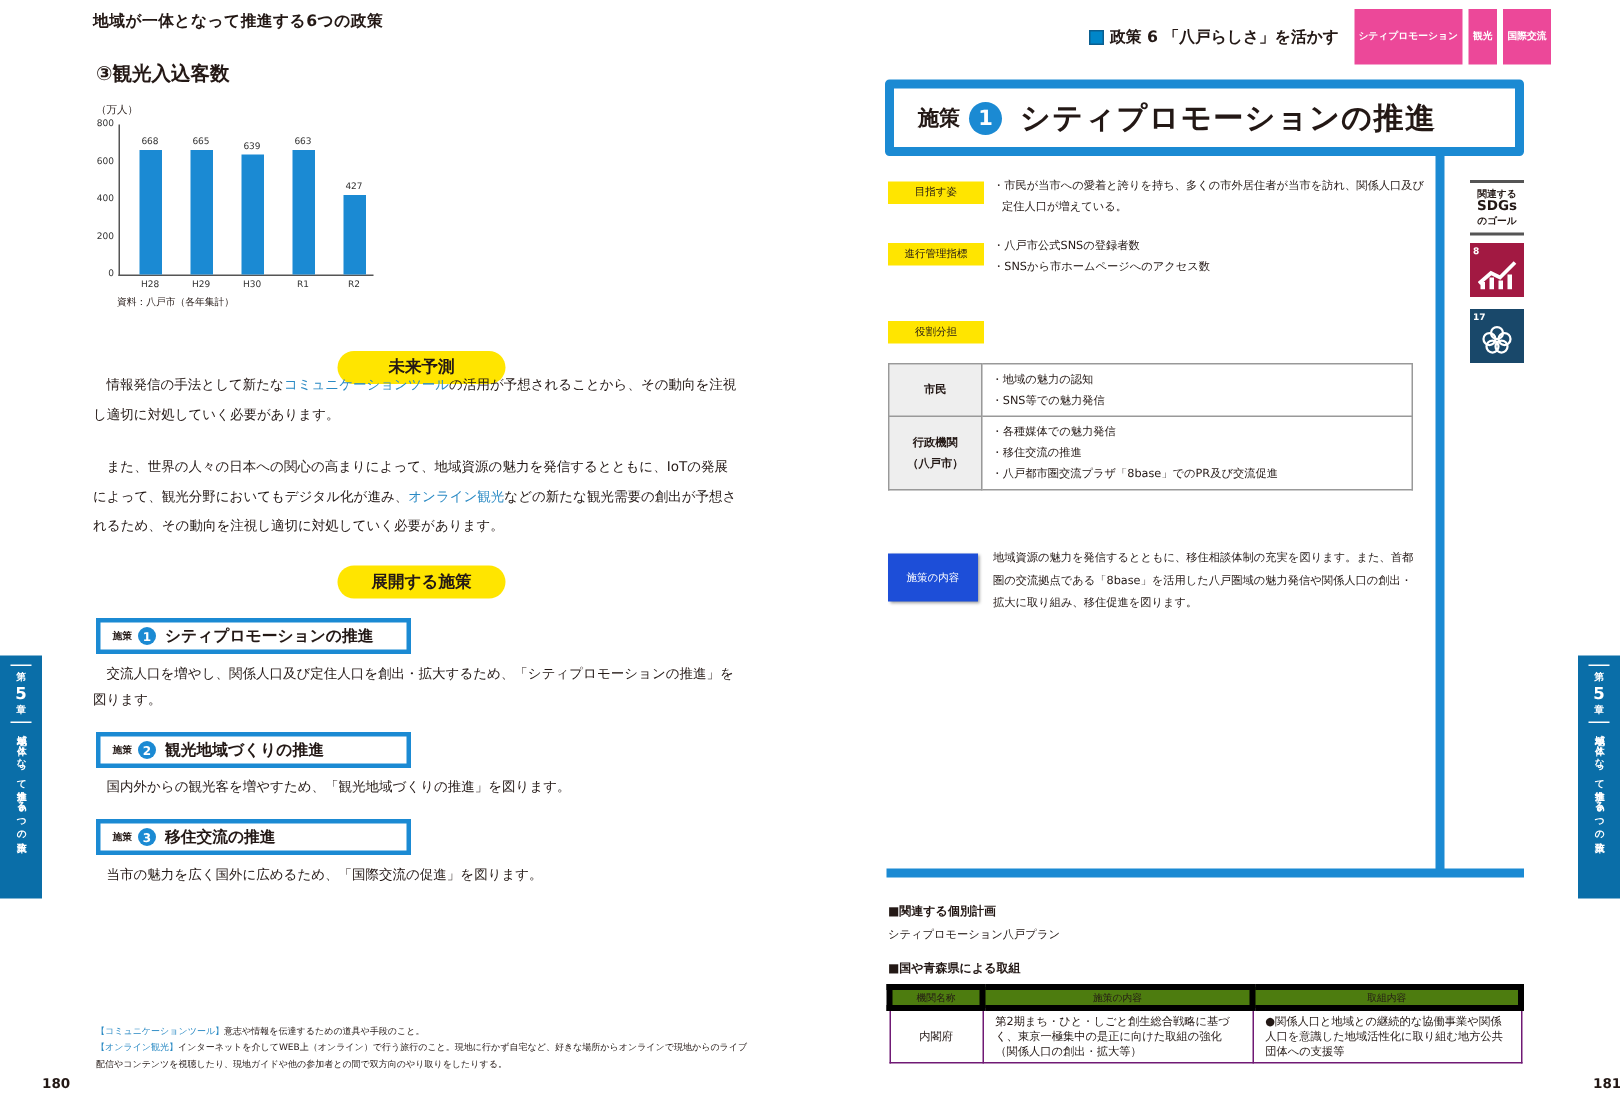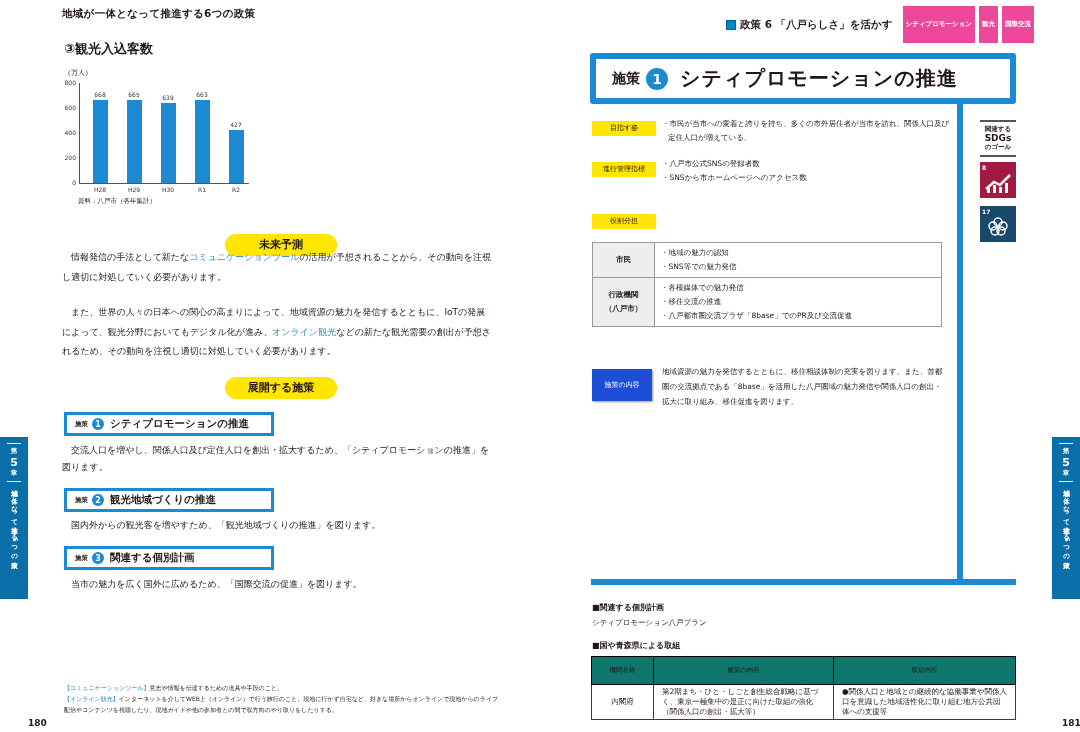--- a/index.html
+++ b/index.html
@@ -40,21 +40,21 @@
 .rtext{font-size:7.5px;line-height:14px}
 table.role{border-collapse:collapse;font-size:7.5px}
 table.role td{border:1px solid #999;padding:3px 6px;line-height:14px}
 table.role td.h{background:#eee;text-align:center;font-weight:bold;width:62px}
 .bluelab{background:#1d4ed8;color:#fff;font-size:7px;width:60px;height:32px;line-height:32px;text-align:center;box-shadow:1px 1px 2px #999}
 .sdg-head{left:980px;top:120px;width:36px;border-top:2px solid #555;border-bottom:2px solid #555;text-align:center;padding:3px 0;font-size:6.5px;font-weight:bold;line-height:9px}
 .sdg-head .big{font-size:9px}
 .sdg{width:36px;height:36px;color:#fff;font-size:6px;font-weight:bold;padding:2px}
 .sec{font-size:8px;font-weight:bold}
 table.gov{border-collapse:collapse;font-size:7.5px;width:425px}
-table.gov th{background:#0f766e;border:1px solid #000000;font-size:6.5px;font-weight:normal;height:28px}
+table.gov th{background:#4d7c0f;border:4px solid #000000;font-size:6.5px;font-weight:normal;height:14px}
 table.gov td{border:1px solid #701a75;padding:2px 8px;line-height:10px;vertical-align:middle}
 </style>
 </head>
 <body>
 
 <div class="abs hdr-left">地域が一体となって推進する6つの政策</div>
 
 <div class="abs chart-title">③観光入込客数</div>
 <div class="abs chart-unit">（万人）</div>
 <div class="abs chart" id="chart">
@@ -99,21 +99,21 @@
 <div class="abs sbox" style="left:64px;top:488px">
   <span class="sm">施策</span>
   <span class="circ">2</span>
   <span class="tt">観光地域づくりの推進</span>
 </div>
 <div class="abs stext" style="left:62px;top:517px">国内外からの観光客を増やすため、「観光地域づくりの推進」を図ります。</div>
 
 <div class="abs sbox" style="left:64px;top:546px">
   <span class="sm">施策</span>
   <span class="circ">3</span>
-  <span class="tt">関連する個別計画</span>
+  <span class="tt">移住交流の推進</span>
 </div>
 <div class="abs stext" style="left:62px;top:576px">当市の魅力を広く国外に広めるため、「国際交流の促進」を図ります。</div>
 
 <div class="abs foot" style="top:682px"><span class="link">【コミュニケーションツール】</span><span>意志や情報を伝達するための道具や手段のこと。</span></div>
 <div class="abs foot" style="top:693px"><span class="link">【オンライン観光】</span><span>インターネットを介してWEB上（オンライン）で行う旅行のこと。現地に行かず自宅など、好きな場所からオンラインで現地からのライブ配信やコンテンツを視聴したり、現地ガイドや他の参加者との間で双方向のやり取りをしたりする。</span></div>
 
 <div class="abs pgnum" style="left:28px">180</div>
 
 <div class="abs side-tab" style="left:0;top:437px">
   <div style="display:flex;flex-direction:column;align-items:center;padding-top:6px">

